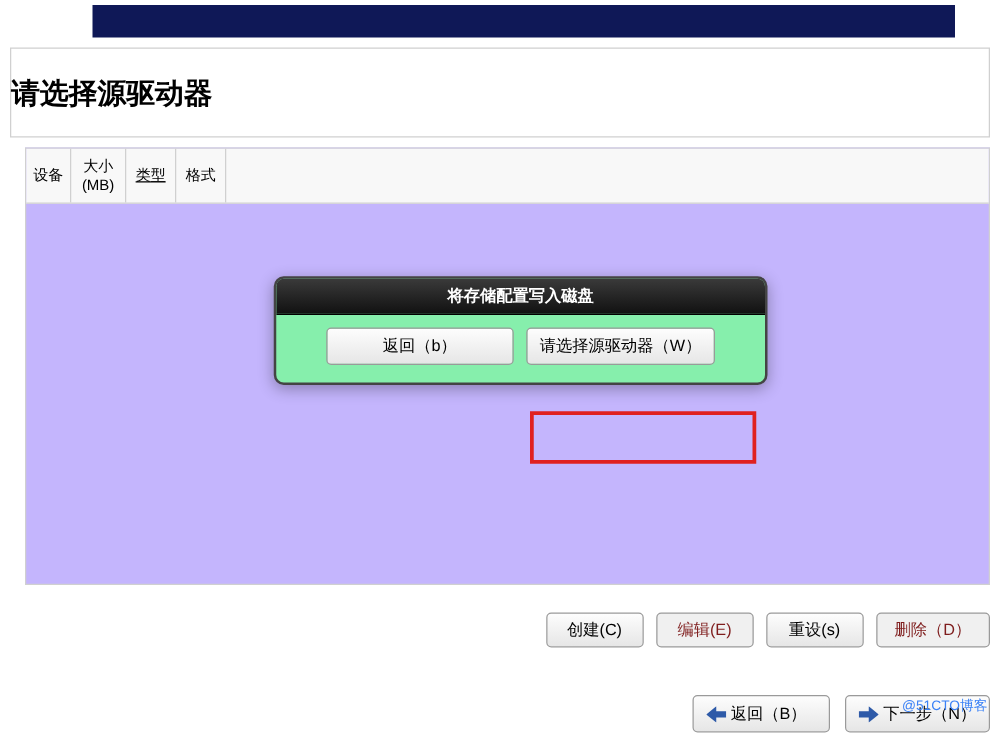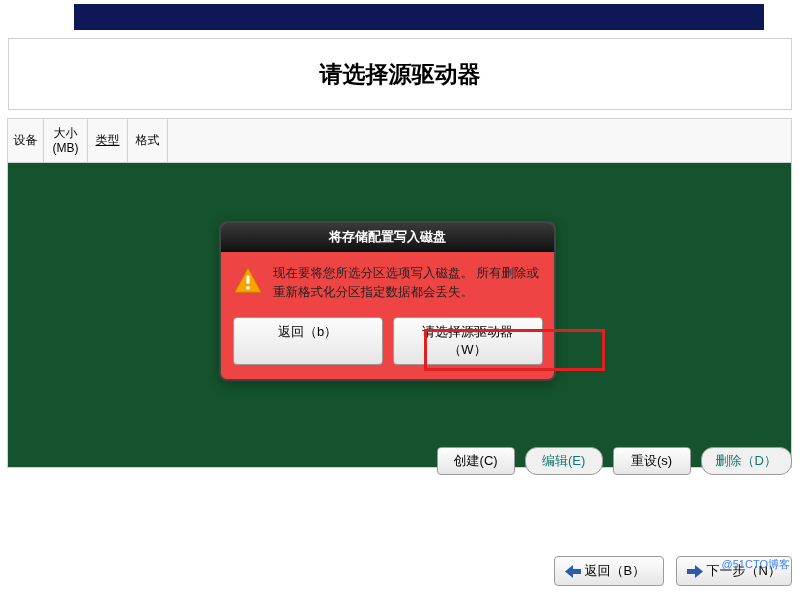--- a/index.html
+++ b/index.html
@@ -23,34 +23,33 @@
   .title-panel {
     position: absolute;
     top: 38px;
     left: 8px;
     right: 8px;
     height: 72px;
     border: 1px solid #d0d0d0;
     background: #fff;
     display: flex;
     align-items: center;
-    justify-content: center;
   }
   .title-heading {
     font-size: 23px;
     font-weight: bold;
   }
   .table-area {
     position: absolute;
     top: 118px;
-    left: 7px;
+    left: 20px;
     right: 8px;
     height: 350px;
     border: 1px solid #d0d0d0;
-    background: #14532d;
+    background: #c4b5fd;
   }
   .table-header-row {
     display: flex;
     border-bottom: 1px solid #d0d0d0;
     background: #f8f8f8;
     height: 44px;
   }
   .th {
     border-right: 1px solid #d0d0d0;
     display: flex;
@@ -65,24 +64,24 @@
   .col-dev { width: 36px; }
   .col-size { width: 44px; }
   .col-mount { width: 58px; }
   .col-type { width: 40px; text-decoration: underline; }
   .col-fmt { width: 40px; flex: 0 0 40px; text-align: center; }
   .col-rest { flex: 1; }
   .dialog {
     position: absolute;
     top: 221px;
     left: 219px;
-    width: 337px;
+    width: 395px;
     border: 2px solid #444;
     border-radius: 8px;
-    background: #ef4444;
+    background: #86efac;
     box-shadow: 0 3px 12px rgba(0,0,0,0.3);
     overflow: hidden;
   }
   .dialog-titlebar {
     background: linear-gradient(#3a3a3a, #111);
     color: #fff;
     text-align: center;
     padding: 5px 0;
     font-size: 13px;
     font-weight: bold;
@@ -121,21 +120,21 @@
     text-align: center;
     cursor: pointer;
   }
   .highlight-box {
     position: absolute;
     border: 3px solid #e02020;
     pointer-events: none;
   }
   .bottom-btn-row-1 {
     position: absolute;
-    top: 447px;
+    top: 490px;
     right: 8px;
     display: flex;
     gap: 10px;
     align-items: flex-end;
   }
   .bottom-btn-row-2 {
     position: absolute;
     top: 556px;
     right: 8px;
     display: flex;
@@ -147,24 +146,23 @@
     background: linear-gradient(#fdfdfd, #e6e6e6);
     border: 1px solid #9a9a9a;
     border-radius: 4px;
     font-size: 13px;
     cursor: pointer;
     min-width: 78px;
     text-align: center;
     white-space: nowrap;
   }
   .std-btn.disabled {
-    color: #0f766e;
+    color: #7f1d1d;
     background: #f0f0f0;
     cursor: default;
-    border-radius: 12px;
   }
   .nav-btn {
     display: flex;
     align-items: center;
     gap: 4px;
     padding: 5px 10px;
     background: linear-gradient(#fdfdfd, #e6e6e6);
     border: 1px solid #9a9a9a;
     border-radius: 4px;
     font-size: 13px;
@@ -198,30 +196,20 @@
     <div class="th col-dev">设备</div>
     <div class="th col-size">大小 (MB)</div>
     <div class="th col-type">类型</div>
     <div class="th col-fmt">格式</div>
     <div class="th col-rest"></div>
   </div>
 </div>
 
 <div class="dialog">
   <div class="dialog-titlebar">将存储配置写入磁盘</div>
-  <div class="dialog-body">
-    <span class="warn-icon">
-      <svg viewBox="0 0 32 32">
-        <polygon points="16,2 30,28 2,28" fill="#f7a400" stroke="#c87e00" stroke-width="1"></polygon>
-        <rect x="14.3" y="10" width="3.4" height="9" rx="1.5" fill="#fff"></rect>
-        <circle cx="16" cy="23.2" r="2" fill="#fff"></circle>
-      </svg>
-    </span>
-    <div class="dialog-msg">现在要将您所选分区选项写入磁盘。 所有删除或重新格式化分区指定数据都会丢失。</div>
-  </div>
   <div class="dialog-buttons">
     <div class="dlg-btn">返回（b）</div>
     <div class="dlg-btn">请选择源驱动器（W）</div>
   </div>
 </div>
 
 <div class="highlight-box" style="top:329px; left:424px; width:181px; height:42px;"></div>
 
 <div class="bottom-btn-row-1">
   <div class="std-btn">创建(C)</div>

